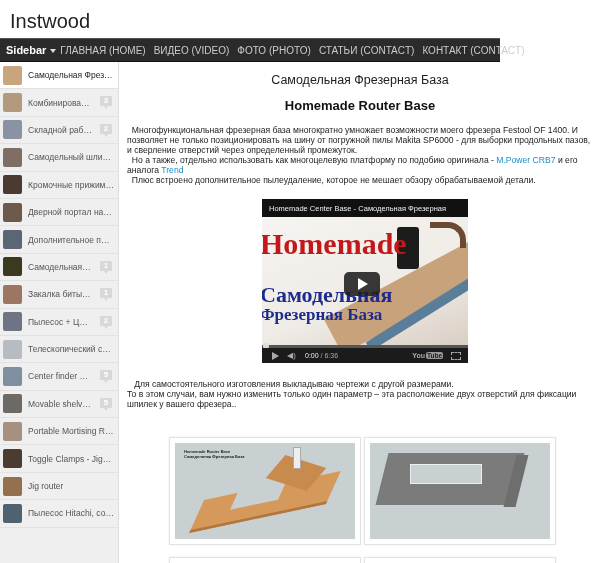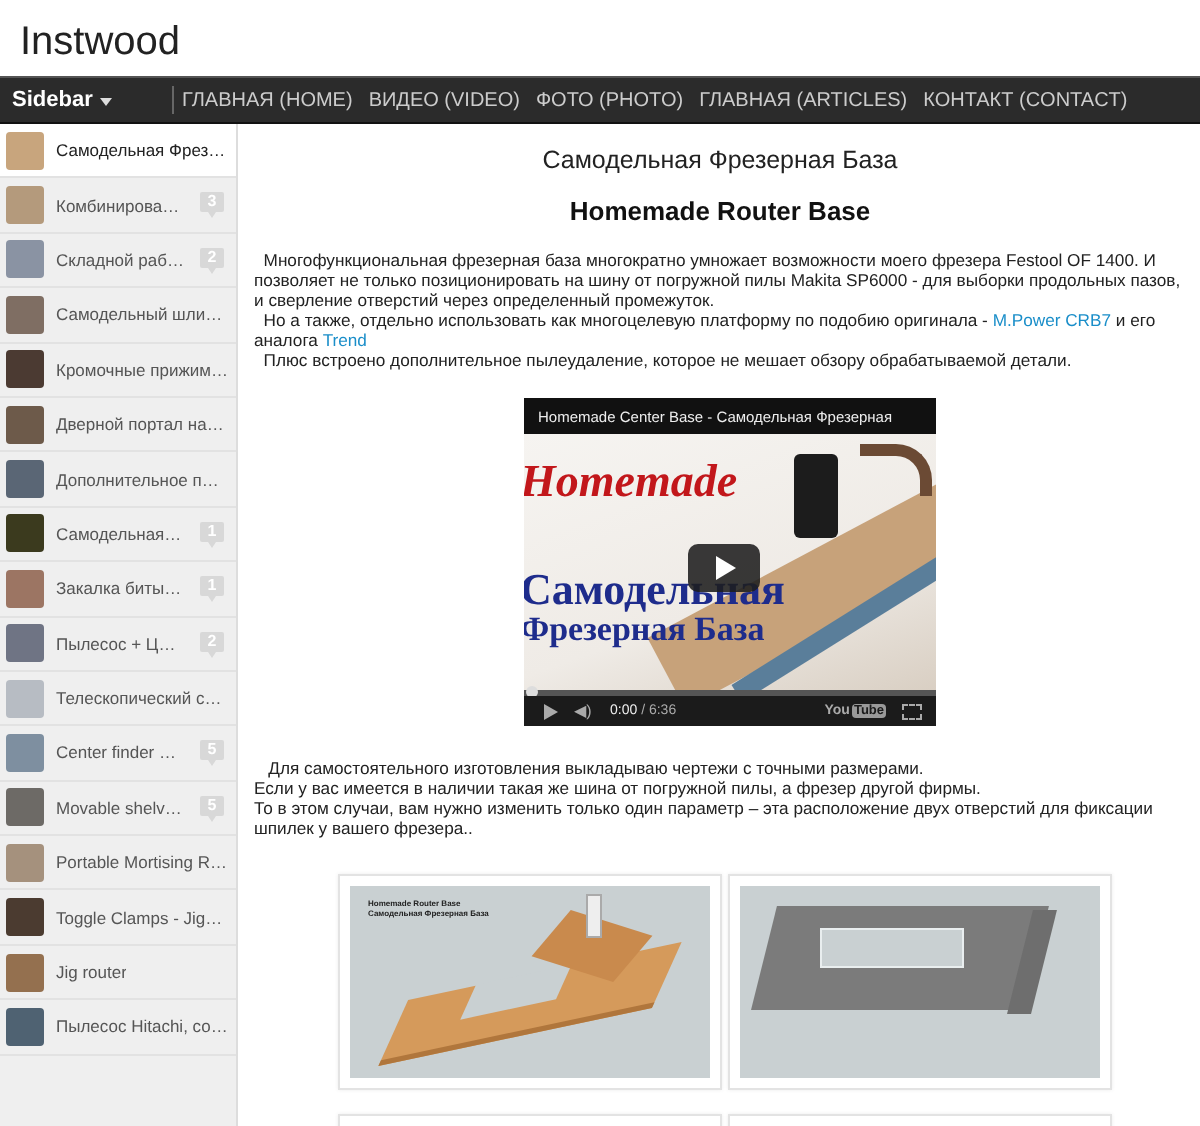--- a/index.html
+++ b/index.html
@@ -1,19 +1,19 @@
 <!DOCTYPE html>
 <html><head>
 <meta charset="utf-8">
 <style>
   * { box-sizing: border-box; margin: 0; padding: 0; }
   html, body { width: 600px; height: 563px; overflow: hidden; background: #ffffff; font-family: "Liberation Sans", sans-serif; }
   .site-header { height: 48px; background: #fff; padding: 10px 0 0 10px; }
   .site-title { font-size: 20px; color: #222; font-weight: normal; font-family: "Liberation Sans", sans-serif; }
-  .navbar { position: absolute; top: 38px; left: 0; width: 600px; height: 24px; background: #2b2b2b; border-top: 1px solid #555; border-bottom: 1px solid #111; display: flex; align-items: center; }
+  .navbar { position: absolute; top: 38px; left: 0; width: 500px; height: 24px; background: #2b2b2b; border-top: 1px solid #555; border-bottom: 1px solid #111; display: flex; align-items: center; }
   .sidebar-toggle { color: #fff; font-size: 11px; font-weight: bold; width: 86px; padding-left: 6px; cursor: pointer; display: flex; align-items: center; gap: 4px; }
   .sidebar-toggle .caret { display: inline-block; width: 0; height: 0; border-left: 3px solid transparent; border-right: 3px solid transparent; border-top: 4px solid #ddd; margin-top: 1px; }
   .nav-sep { width: 1px; height: 14px; background: #666; margin-right: 4px; }
   .nav-links { display: flex; gap: 8px; }
   .nav-link { color: #ccc; font-size: 10px; text-decoration: none; cursor: pointer; white-space: nowrap; }
   .sidebar { position: absolute; top: 62px; left: 0; width: 119px; height: 501px; background: #efefef; border-right: 1px solid #ddd; overflow: hidden; }
   .side-item { height: 27.4px; display: flex; align-items: center; padding-left: 3px; border-bottom: 1px solid #e2e2e2; position: relative; cursor: pointer; }
   .side-item.active { background: #fff; }
   .thumb { width: 19px; height: 19px; border-radius: 2px; flex-shrink: 0; margin-right: 6px; }
   .side-label { font-size: 8.5px; color: #555; white-space: nowrap; overflow: hidden; text-overflow: ellipsis; max-width: 86px; }
@@ -28,21 +28,21 @@
   .p1 { margin-top: 12px; }
   .link { color: #1a8ec9; text-decoration: none; cursor: pointer; }
   .video { position: absolute; left: 142px; top: 137px; width: 206px; height: 164px; background: #f5f3f0; overflow: hidden; cursor: pointer; }
   .video-topbar { height: 18px; background: #111; color: #eee; font-size: 7.5px; padding: 5px 0 0 7px; white-space: nowrap; overflow: hidden; }
   .video-body { position: absolute; top: 18px; left: 0; width: 206px; height: 128px; background: linear-gradient(160deg, #f6f4f1 0%, #efebe6 60%, #d9cfc3 100%); }
   .board { position: absolute; left: 60px; top: 55px; width: 190px; height: 40px; background: #c7a27a; transform: rotate(-28deg); }
   .rail { position: absolute; left: 95px; top: 85px; width: 150px; height: 10px; background: #5a7e9a; transform: rotate(-32deg); }
   .router-body { position: absolute; left: 135px; top: 10px; width: 22px; height: 42px; background: #1c1c1c; border-radius: 3px; }
   .hose { position: absolute; left: 168px; top: 5px; width: 36px; height: 26px; border: 6px solid #6b4a34; border-bottom: none; border-left: none; border-radius: 0 18px 0 0; }
   .vtext { position: absolute; left: -2px; font-family: "Liberation Serif", serif; font-weight: bold; line-height: 1; white-space: nowrap; }
-  .vt1 { top: 12px; font-size: 23px; color: #c2171b; font-style: italic; }
+  .vt1 { top: 12px; font-size: 30px; color: #c2171b; }
   .vt2 { top: 36px; font-size: 23px; color: #c2171b; }
   .vt3 { top: 67px; font-size: 22px; color: #1e2c8c; }
   .vt4 { top: 89px; font-size: 17px; color: #1e2c8c; }
   .play-btn { position: absolute; left: 82px; top: 55px; width: 36px; height: 24px; background: rgba(30,30,30,0.88); border-radius: 5px; }
   .play-btn::after { content: ""; position: absolute; left: 14px; top: 6px; border-top: 6px solid transparent; border-bottom: 6px solid transparent; border-left: 10px solid #fff; }
   .video-progress { position: absolute; top: 146px; left: 0; width: 206px; height: 3px; background: #555; }
   .video-progress .knob { position: absolute; left: 1px; top: -2px; width: 6px; height: 6px; border-radius: 50%; background: #ddd; }
   .video-controls { position: absolute; top: 149px; left: 0; width: 206px; height: 15px; background: #1b1b1b; display: flex; align-items: center; padding: 0 5px; gap: 8px; }
   .ctrl-play { width: 0; height: 0; border-top: 4px solid transparent; border-bottom: 4px solid transparent; border-left: 7px solid #aaa; margin-left: 5px; }
   .ctrl-vol { width: 10px; height: 8px; color: #aaa; font-size: 8px; line-height: 8px; }
@@ -77,21 +77,21 @@
 <nav class="navbar">
   <div class="sidebar-toggle">
     <span>Sidebar</span>
     <span class="caret"></span>
   </div>
   <div class="nav-sep"></div>
   <div class="nav-links">
     <a class="nav-link">ГЛАВНАЯ (HOME)</a>
     <a class="nav-link">ВИДЕО (VIDEO)</a>
     <a class="nav-link">ФОТО (PHOTO)</a>
-    <a class="nav-link">ГЛАВНАЯ (ARTICLES)</a>
+    <a class="nav-link">СТАТЬИ (CONTACT)</a>
     <a class="nav-link">КОНТАКТ (CONTACT)</a>
   </div>
 </nav>
 
 <aside class="sidebar" id="sidebar">
     <div class="side-item active">
       <div class="thumb" style="background: rgb(200, 165, 125);"></div>
       <span class="side-label">Самодельная Фрезерн...</span>
     </div>
     <div class="side-item has-badge">
@@ -196,22 +196,21 @@
       <div class="ctrl-time"><span>0:00</span> <span class="dur">/ 6:36</span></div>
       <div class="ctrl-yt">
           <span>You</span>
           <span class="tube">Tube</span>
         </div>
       <div class="ctrl-fs"></div>
     </div>
   </div>
 
   <div class="para2">
-    <p class="para">&nbsp;&nbsp;&nbsp;<span>Для самостоятельного изготовления выкладываю чертежи с точными размерами.</span></p>
-    <p class="para"><span>Если у вас имеется в наличии такая же шина от погружной пилы, а фрезер другой фирмы.</span></p>
+    <p class="para">&nbsp;&nbsp;&nbsp;<span>Для самостоятельного изготовления выкладываю чертежи с другой размерами.</span></p>
     <p class="para"><span>То в этом случаи, вам нужно изменить только один параметр – эта расположение двух отверстий для фиксации шпилек у вашего фрезера..</span></p>
   </div>
 
   <div class="img-card c1">
     <div class="img-inner">
       <div class="ib-title">
           <div>Homemade Router Base</div>
           <div>Самодельная Фрезерная База</div>
         </div>
       <div class="ib-board"></div>

